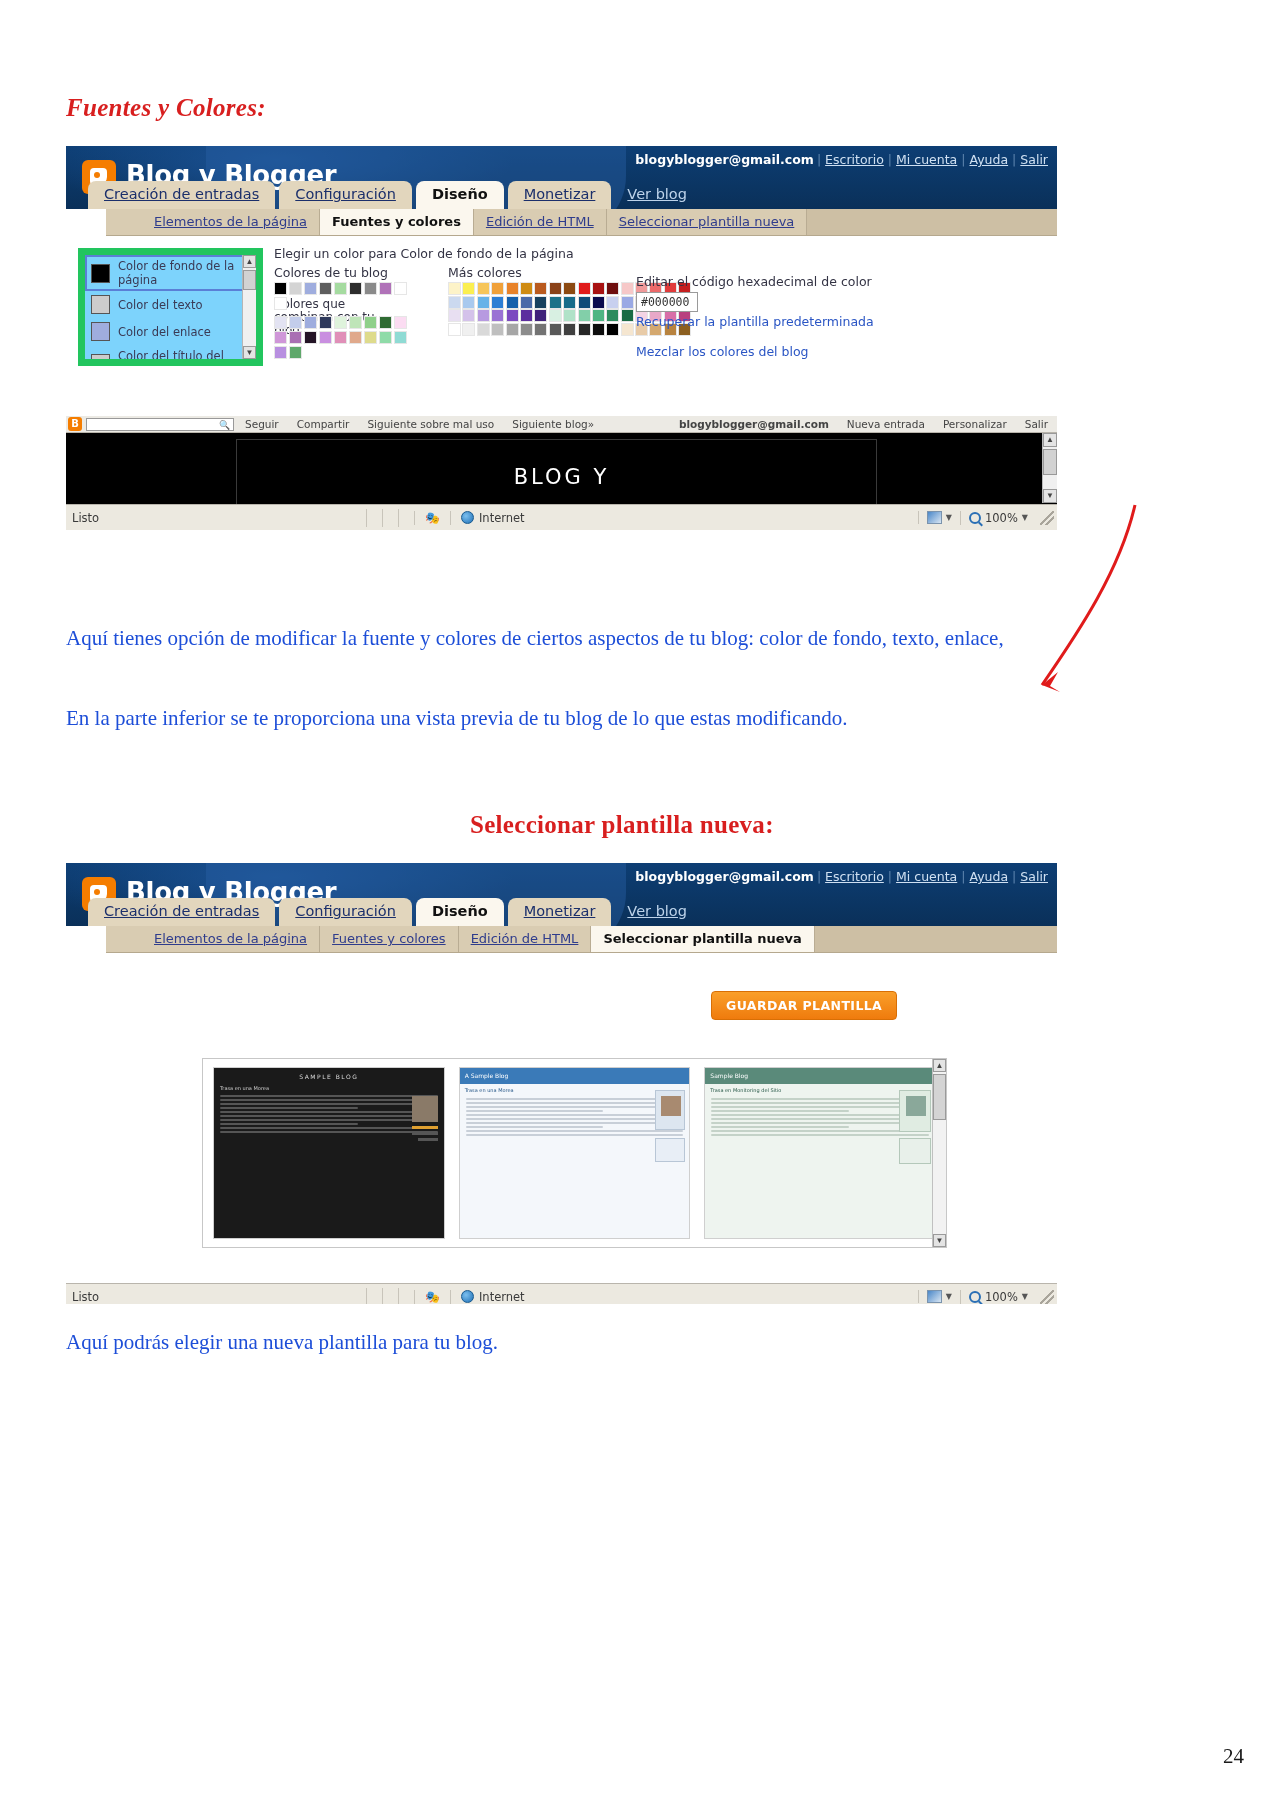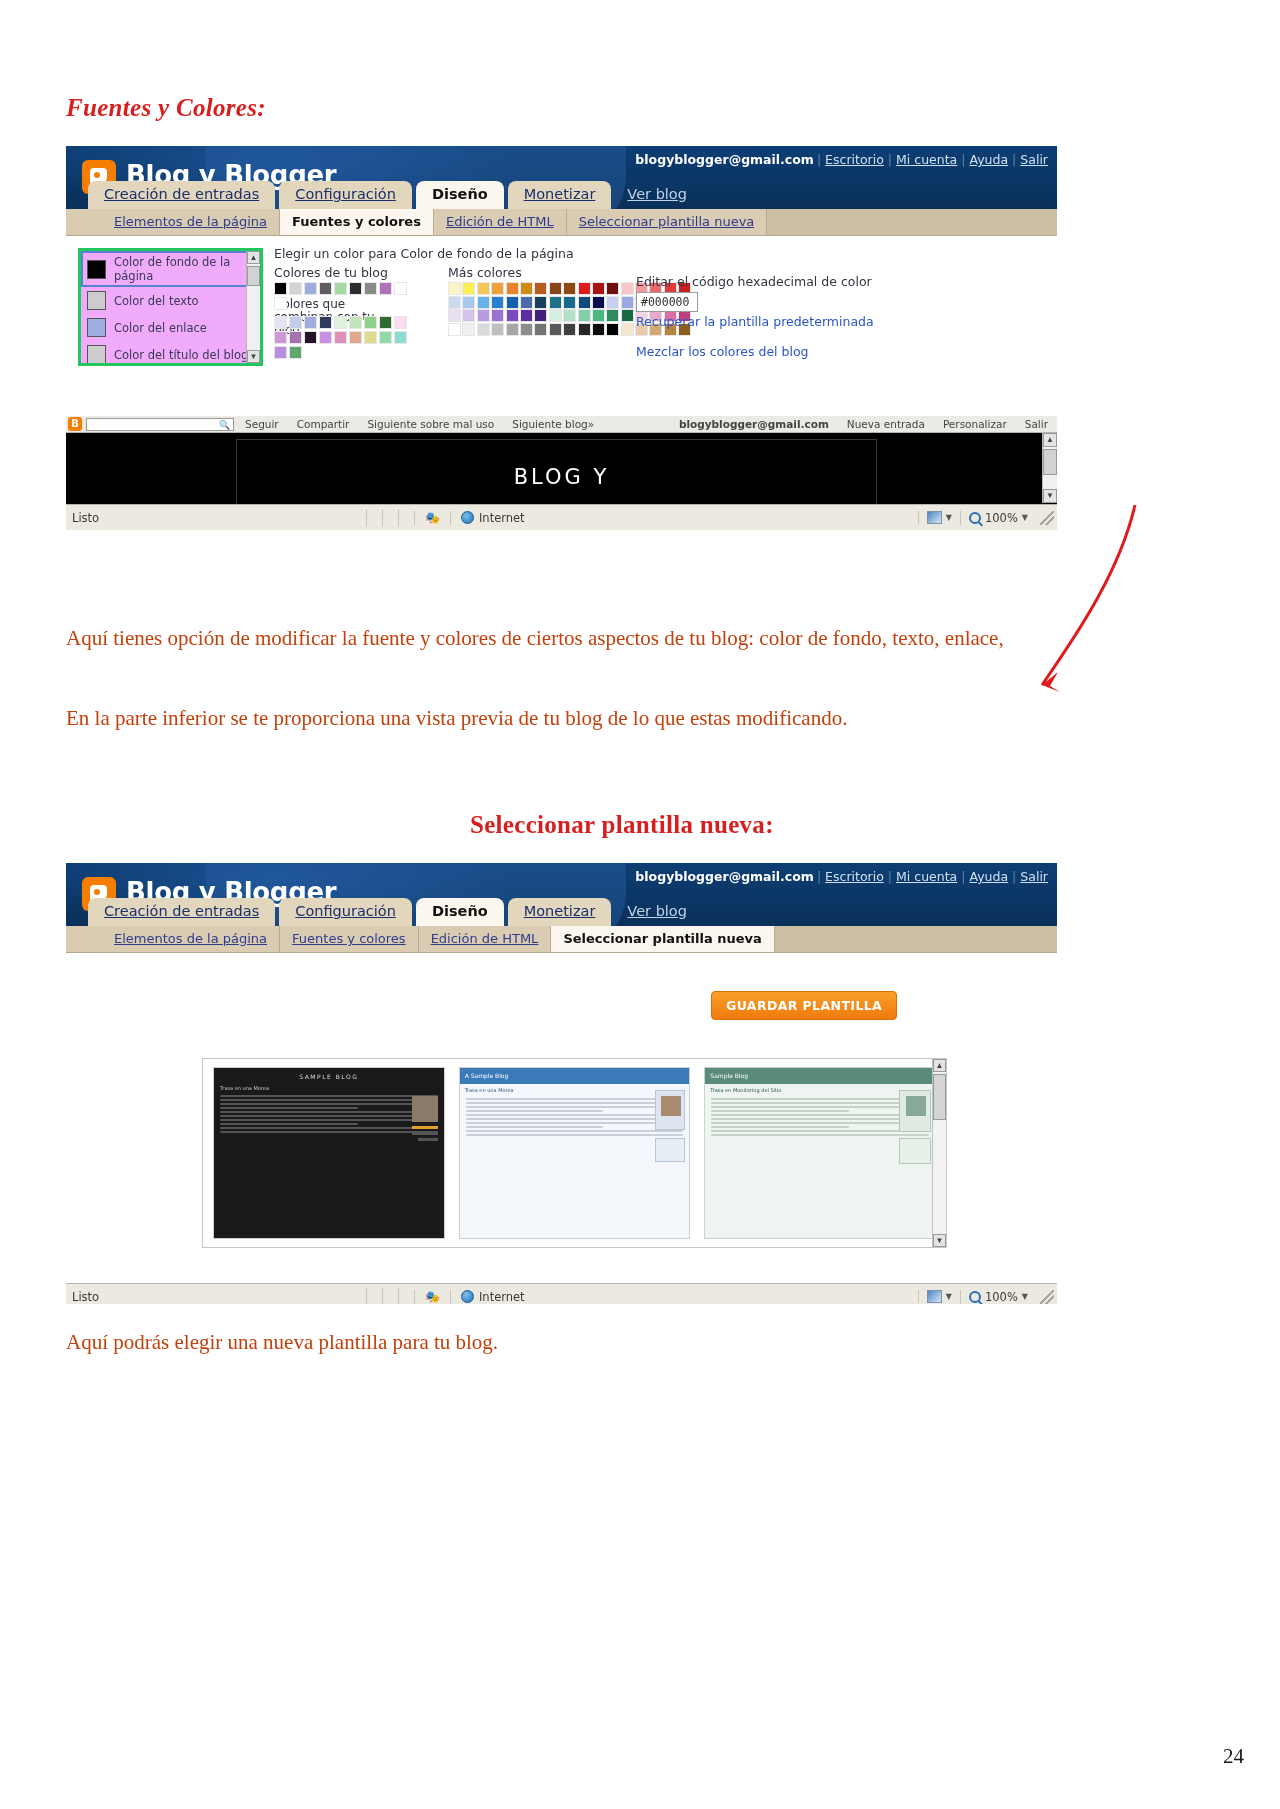--- a/index.html
+++ b/index.html
@@ -20,21 +20,21 @@
     font-style:italic;
     font-weight:bold;
     font-size:25px;
     letter-spacing:0.3px;
   }
   #h1 { left:66px; top:94px; }
   #h2 { left:470px; top:811px; font-style:normal; }
 
   .doc-para {
     position:absolute;
-    color:#c2410c;
+    color:#1d4ed8;
     font-family:"Liberation Serif", serif;
     font-size:21px;
     line-height:28px;
   }
   #p1 { left:66px; top:624px; width:995px; }
   #p2 { left:66px; top:704px; width:995px; }
   #p3 { left:66px; top:1328px; width:995px; }
 
   .page-number {
     position:absolute; right:36px; bottom:40px;
@@ -121,41 +121,42 @@
   }
 
   
   .bl-subnav {
     height:27px;
     background:#d9ccb2;
     border-bottom:1px solid #b5a88e;
     display:flex; align-items:stretch;
     font-family:"DejaVu Sans", sans-serif;
     font-size:13px;
+    margin-left:40px;
   }
   .bl-subnav .spacer { width:36px; }
   .bl-subitem {
     padding:5px 12px 0 12px;
     color:#2f3c8c; text-decoration:underline;
     border-right:1px solid #b9ac93;
     white-space:nowrap;
   }
   .bl-subitem.active {
     background:#fbf7ee; color:#111111; text-decoration:none; font-weight:bold;
     border-right:1px solid #b9ac93;
   }
   .bl-subnav .tail { flex:1; background:#cdbfa4; }
 
   
   .fc-body { position:relative; height:180px; background:#ffffff; }
 
   .color-list {
     position:absolute; left:12px; top:12px;
     width:185px; height:118px;
-    border:3px solid #22c55e; background:#f0abfc;
+    border:7px solid #22c55e; background:#7dd3fc;
     overflow:hidden;
   }
   .cl-row {
     display:flex; align-items:center; gap:8px;
     padding:4px 6px;
     font-family:"DejaVu Sans", sans-serif;
     font-size:11.5px; color:#3a3a55;
   }
   .cl-row.sel { border:2px solid #5a7fd6; padding:2px 4px; }
   .cl-sw { width:19px; height:19px; border:1px solid #555; flex:0 0 auto; }

